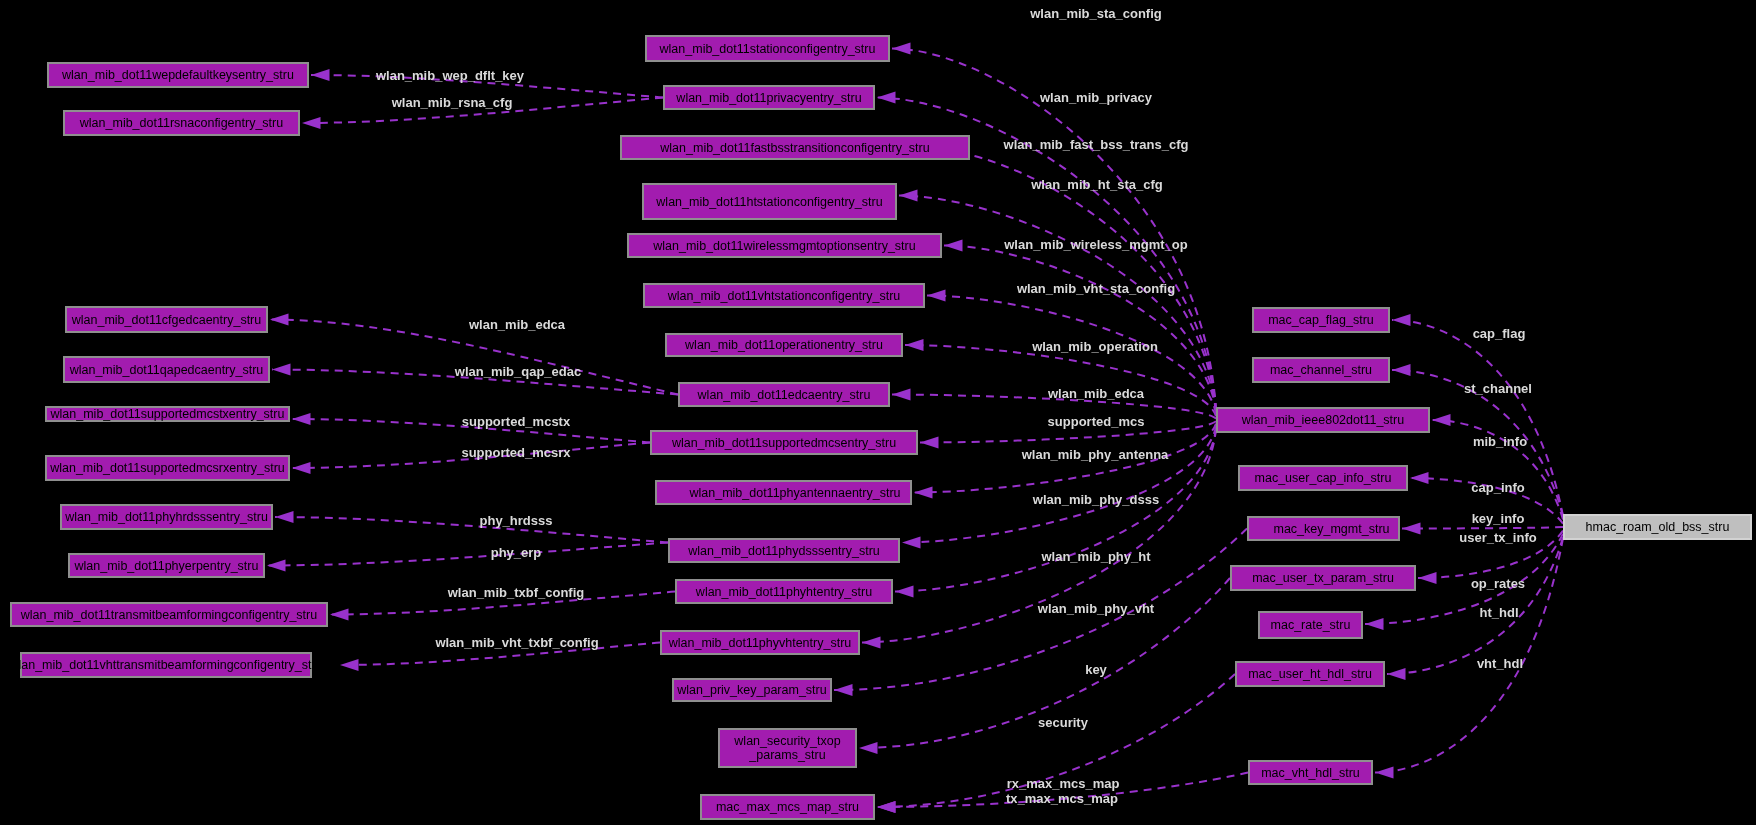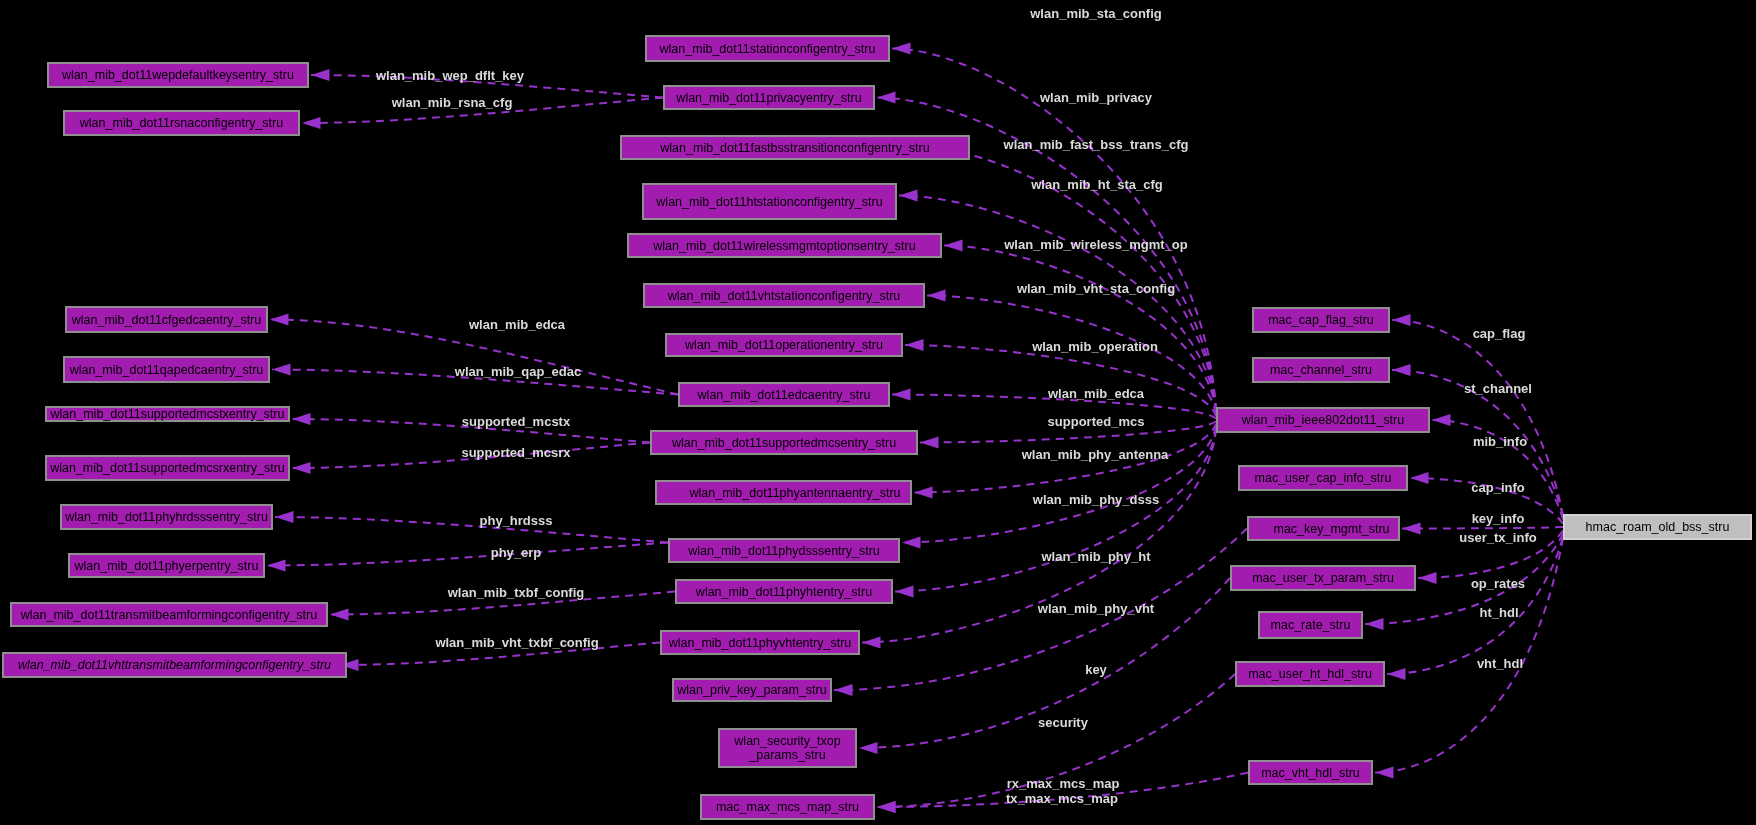--- a/index.html
+++ b/index.html
@@ -101,21 +101,21 @@
     <div class="edge-label" style="left: 1500px; top: 663px; text-align: right;">vht_hdl</div>
     <div class="node" style="left: 47px; top: 62px; width: 262px; height: 26px;">wlan_mib_dot11wepdefaultkeysentry_stru</div>
     <div class="node" style="left: 63px; top: 110px; width: 237px; height: 26px;">wlan_mib_dot11rsnaconfigentry_stru</div>
     <div class="node" style="left: 65px; top: 306px; width: 203px; height: 27px;">wlan_mib_dot11cfgedcaentry_stru</div>
     <div class="node" style="left: 63px; top: 356px; width: 207px; height: 27px;">wlan_mib_dot11qapedcaentry_stru</div>
     <div class="node" style="left: 45px; top: 406px; width: 245px; height: 16px;">wlan_mib_dot11supportedmcstxentry_stru</div>
     <div class="node" style="left: 45px; top: 455px; width: 245px; height: 26px;">wlan_mib_dot11supportedmcsrxentry_stru</div>
     <div class="node" style="left: 60px; top: 504px; width: 213px; height: 26px;">wlan_mib_dot11phyhrdsssentry_stru</div>
     <div class="node" style="left: 68px; top: 553px; width: 197px; height: 25px;">wlan_mib_dot11phyerpentry_stru</div>
     <div class="node" style="left: 10px; top: 602px; width: 318px; height: 25px;">wlan_mib_dot11transmitbeamformingconfigentry_stru</div>
-    <div class="node" style="left: 2px; top: 652px; width: 345px; height: 26px; font-style: italic;">wlan_mib_dot11vhttransmitbeamformingconfigentry_stru</div>
+    <div class="node" style="left: 20px; top: 652px; width: 292px; height: 26px;">wlan_mib_dot11vhttransmitbeamformingconfigentry_stru</div>
     <div class="node" style="left: 645px; top: 35px; width: 245px; height: 27px;">wlan_mib_dot11stationconfigentry_stru</div>
     <div class="node" style="left: 663px; top: 85px; width: 212px; height: 25px;">wlan_mib_dot11privacyentry_stru</div>
     <div class="node" style="left: 620px; top: 135px; width: 350px; height: 25px;">wlan_mib_dot11fastbsstransitionconfigentry_stru</div>
     <div class="node" style="left: 642px; top: 183px; width: 255px; height: 37px;">wlan_mib_dot11htstationconfigentry_stru</div>
     <div class="node" style="left: 627px; top: 233px; width: 315px; height: 25px;">wlan_mib_dot11wirelessmgmtoptionsentry_stru</div>
     <div class="node" style="left: 643px; top: 283px; width: 282px; height: 25px;">wlan_mib_dot11vhtstationconfigentry_stru</div>
     <div class="node" style="left: 665px; top: 333px; width: 238px; height: 24px;">wlan_mib_dot11operationentry_stru</div>
     <div class="node" style="left: 678px; top: 382px; width: 212px; height: 25px;">wlan_mib_dot11edcaentry_stru</div>
     <div class="node" style="left: 650px; top: 430px; width: 268px; height: 25px;">wlan_mib_dot11supportedmcsentry_stru</div>
     <div class="node" style="left: 655px; top: 480px; width: 257px; height: 25px; padding-left: 23px;">wlan_mib_dot11phyantennaentry_stru</div>

